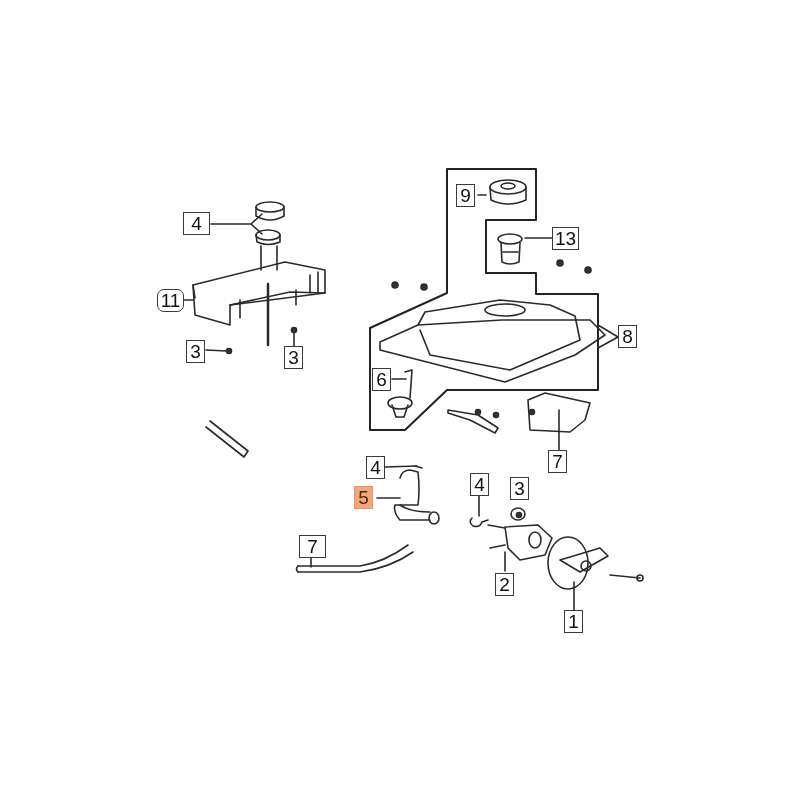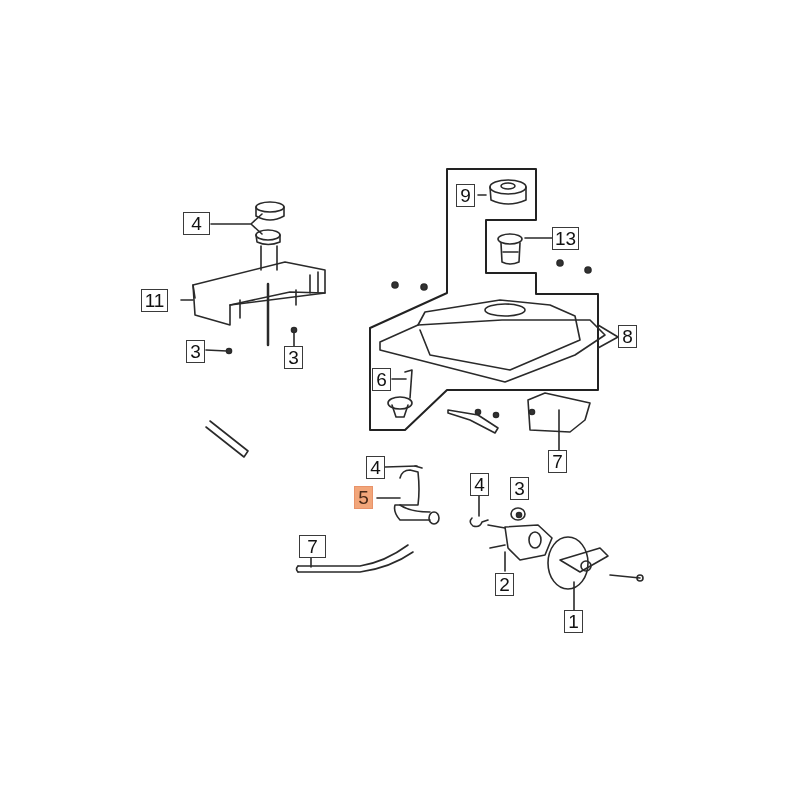--- a/index.html
+++ b/index.html
@@ -136,21 +136,21 @@
       <ellipse cx="568" cy="563" rx="20" ry="26"></ellipse>
       <path d="M560,560 L600,548 L608,556 L580,572 Z"></path>
       <circle cx="586" cy="566" r="5"></circle>
       <path d="M610,575 L640,578"></path>
       <circle cx="640" cy="578" r="3"></circle>
     </g>
   </g>
 </svg>
 
 <div class="callout w2" style="left:183px;top:212px;">4</div>
-<div class="callout w2" style="left:141px;top:289px;">11</div>
+<div class="callout w2" style="left:157px;top:289px;border-radius:7px;">11</div>
 <div class="callout w1" style="left:186px;top:340px;">3</div>
 <div class="callout w1" style="left:284px;top:346px;">3</div>
 <div class="callout w1" style="left:456px;top:184px;">9</div>
 <div class="callout w2" style="left:552px;top:227px;">13</div>
 <div class="callout w1" style="left:618px;top:325px;">8</div>
 <div class="callout w1" style="left:372px;top:368px;">6</div>
 <div class="callout w1" style="left:548px;top:450px;">7</div>
 <div class="callout w1" style="left:366px;top:456px;">4</div>
 <div class="callout w1 highlight" style="left:354px;top:486px;">5</div>
 <div class="callout w1" style="left:470px;top:473px;">4</div>

